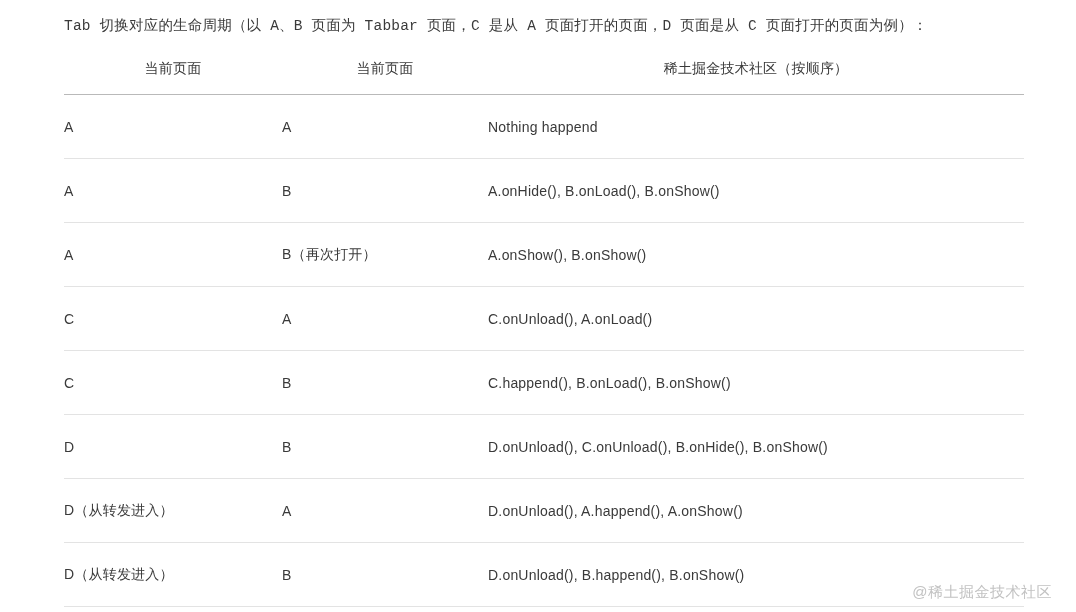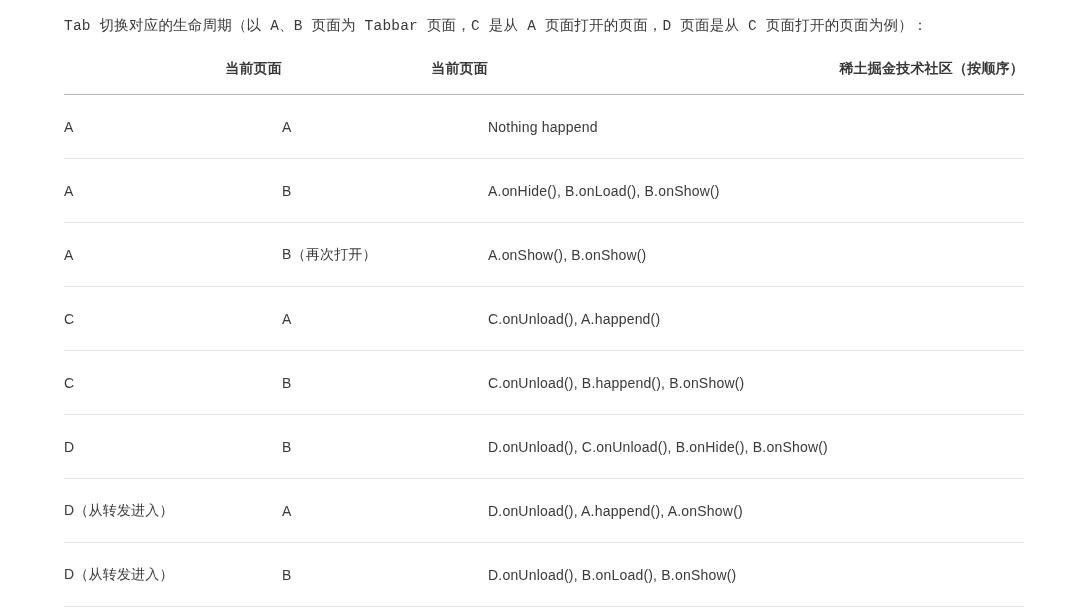--- a/index.html
+++ b/index.html
@@ -35,23 +35,23 @@
   }
   table.lifecycle {
     position: absolute;
     left: 64px;
     top: 54px;
     width: 960px;
     border-collapse: collapse;
     table-layout: fixed;
   }
   table.lifecycle th {
-    text-align: right;
+    text-align: center;
     font-size: 14px;
-    font-weight: bold;
+    font-weight: normal;
     color: #3a3a3a;
     padding: 6px 0 16px 0;
     border-bottom: 1px solid #b9b9b9;
     letter-spacing: 0.2px;
   }
   table.lifecycle td {
     text-align: left;
     font-size: 14px;
     font-weight: normal;
     color: #3a3a3a;
@@ -106,39 +106,40 @@
         <td>A.onHide(), B.onLoad(), B.onShow()</td>
       </tr>
       <tr>
         <td>A</td>
         <td>B（再次打开）</td>
         <td>A.onShow(), B.onShow()</td>
       </tr>
       <tr>
         <td>C</td>
         <td>A</td>
-        <td>C.onUnload(), A.happend()</td>
+        <td>C.onUnload(), A.onLoad()</td>
       </tr>
       <tr>
         <td>C</td>
         <td>B</td>
-        <td>C.onUnload(), B.happend(), B.onShow()</td>
+        <td>C.happend(), B.onLoad(), B.onShow()</td>
       </tr>
       <tr>
         <td>D</td>
         <td>B</td>
         <td>D.onUnload(), C.onUnload(), B.onHide(), B.onShow()</td>
       </tr>
       <tr>
         <td>D（从转发进入）</td>
         <td>A</td>
         <td>D.onUnload(), A.happend(), A.onShow()</td>
       </tr>
       <tr>
         <td>D（从转发进入）</td>
         <td>B</td>
-        <td>D.onUnload(), B.onLoad(), B.onShow()</td>
+        <td>D.onUnload(), B.happend(), B.onShow()</td>
       </tr>
     </tbody>
   </table>
 
+  <div class="watermark">@稀土掘金技术社区</div>
 
 </div>
 
 </body></html>

